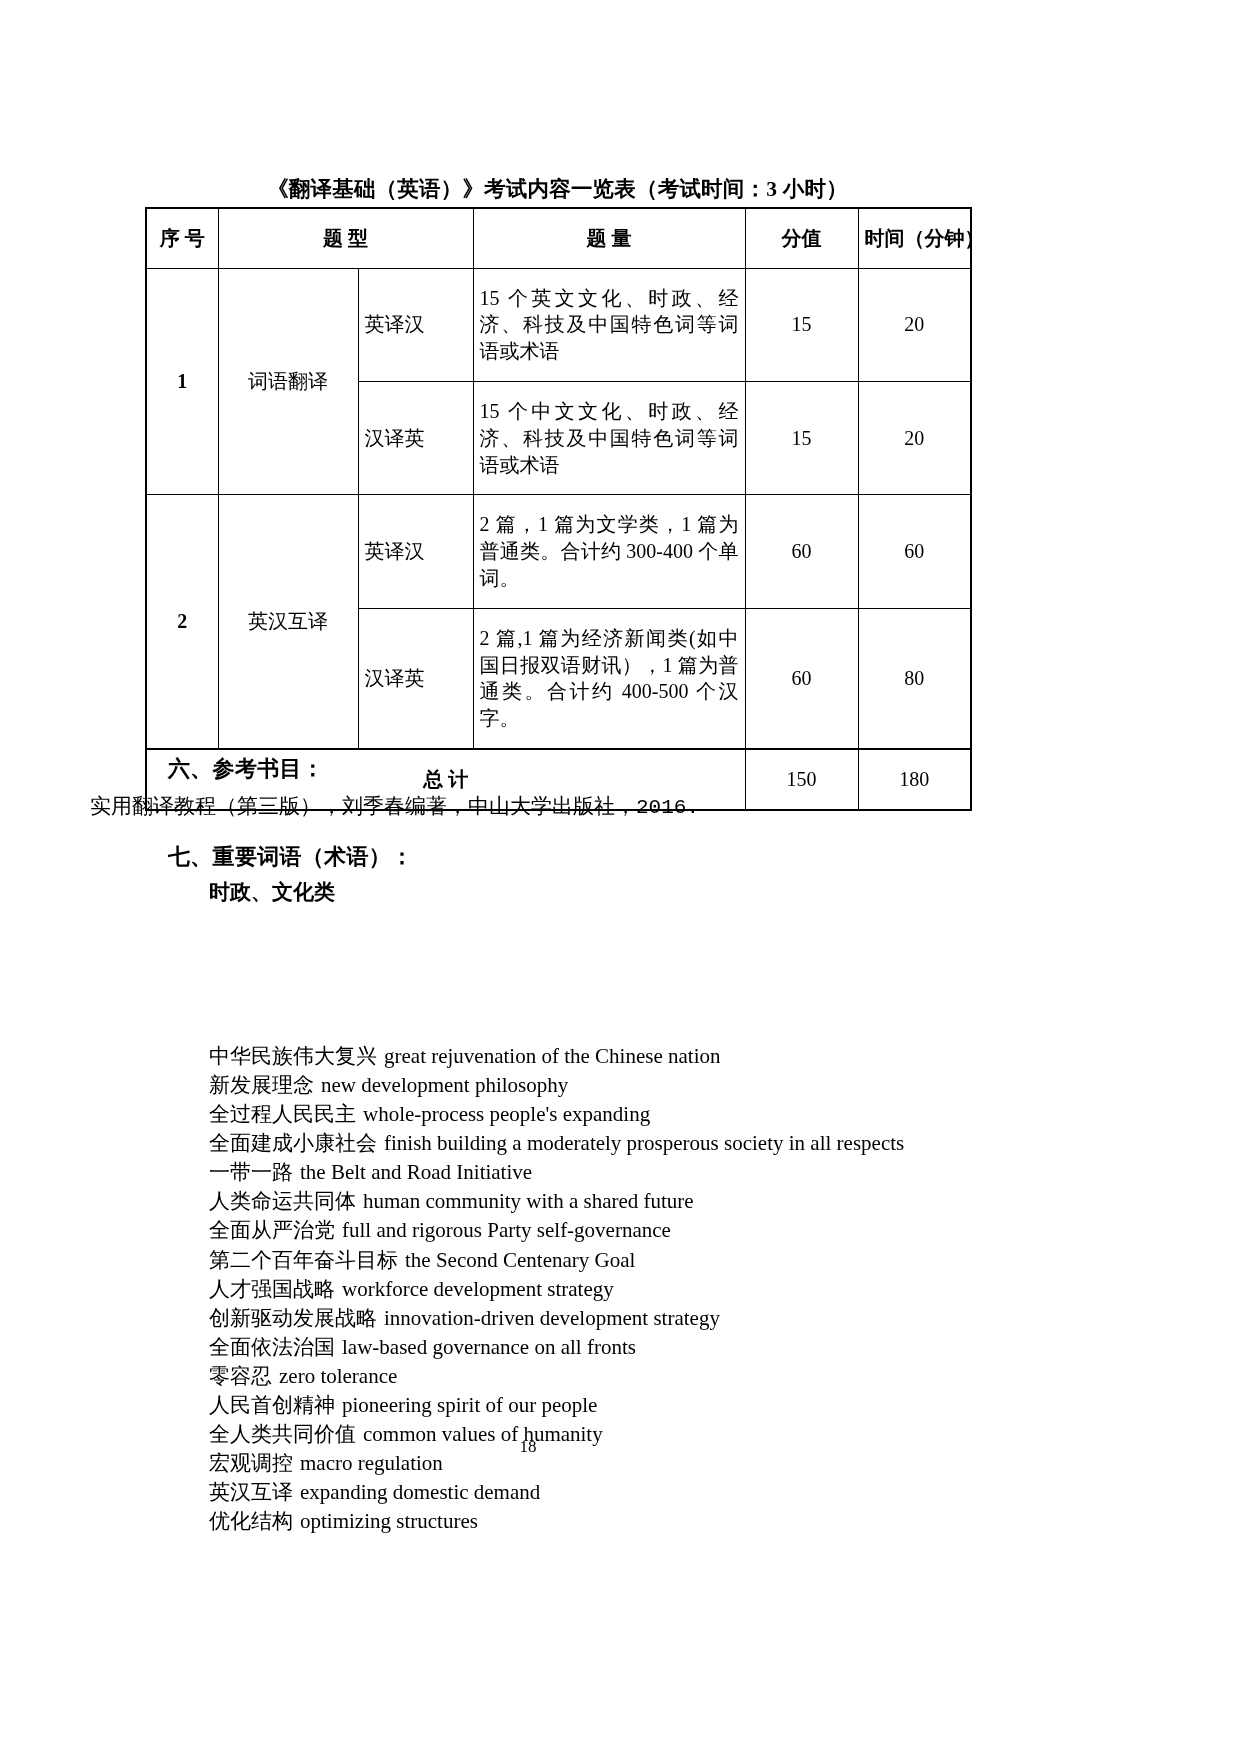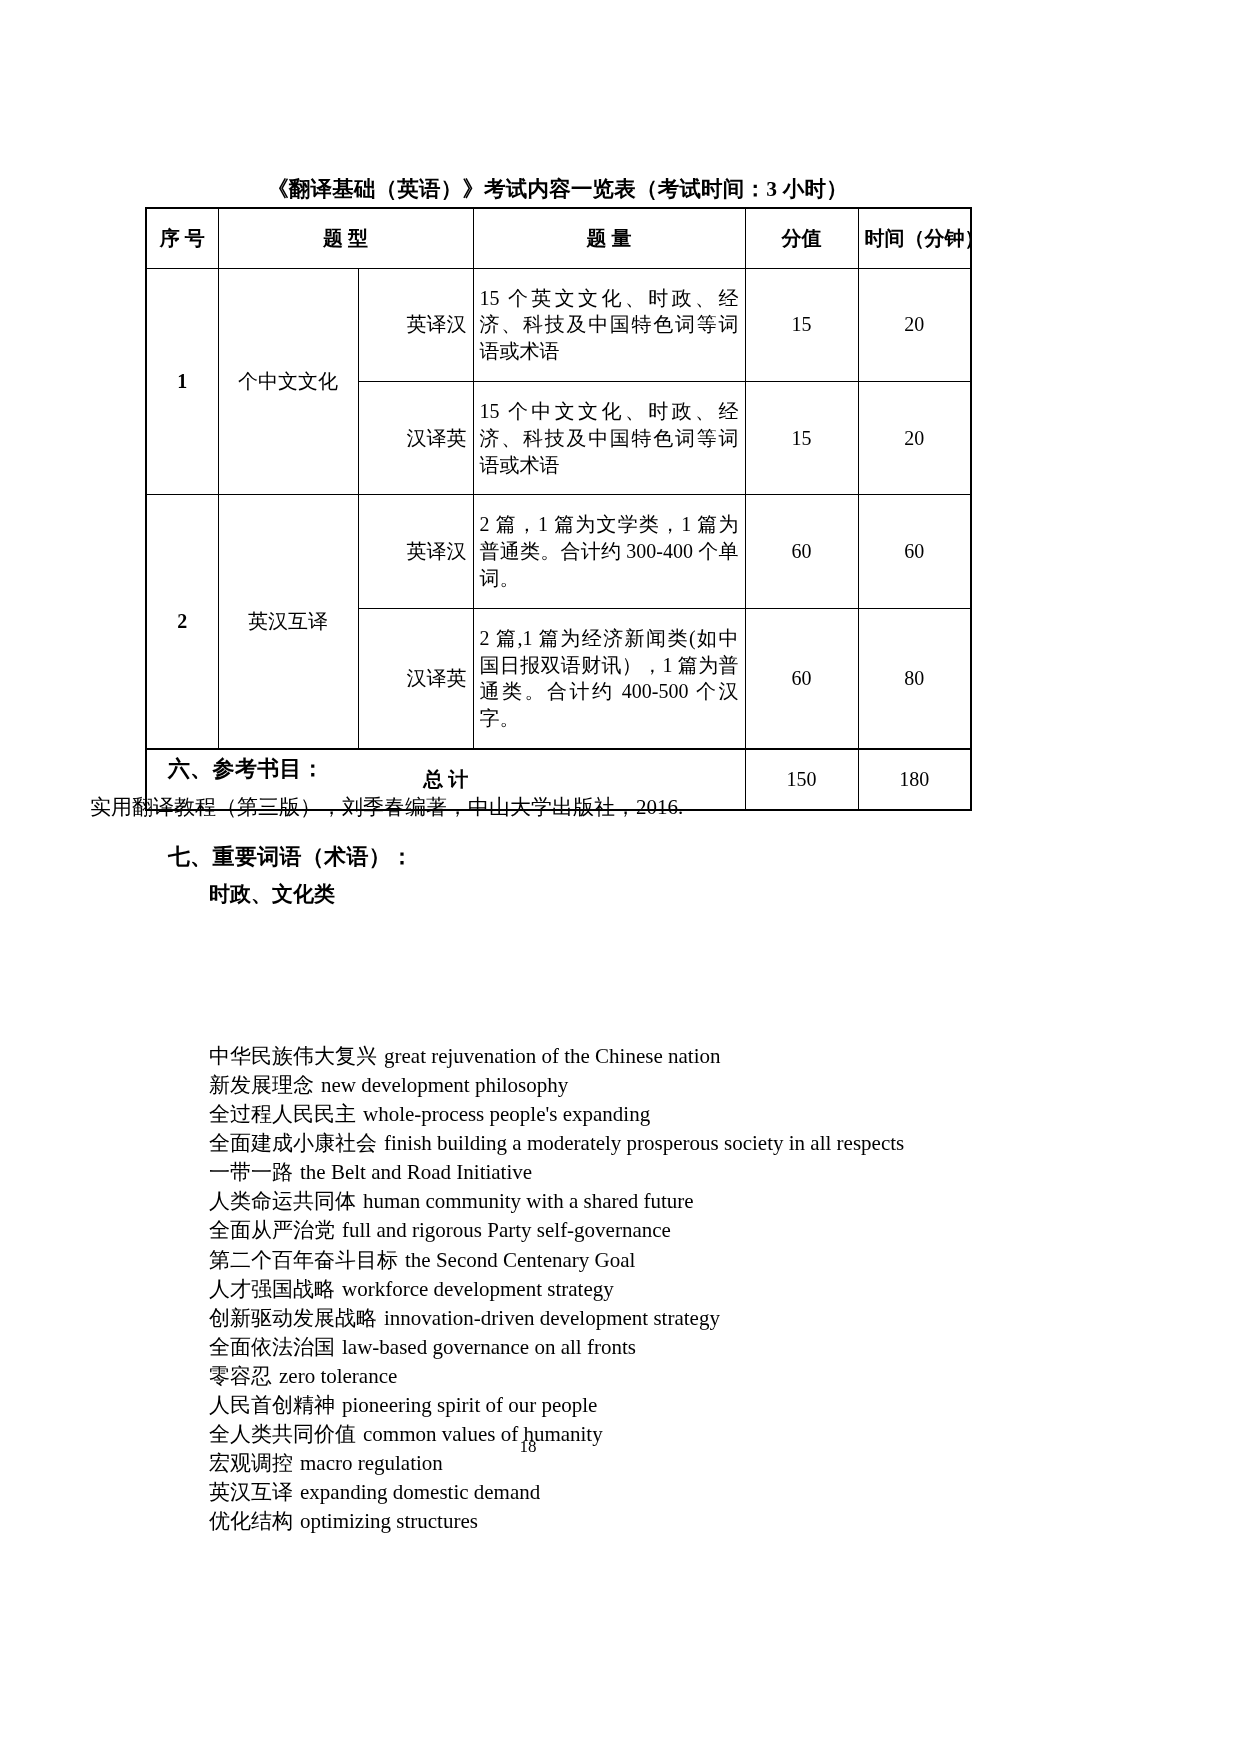--- a/index.html
+++ b/index.html
@@ -62,39 +62,40 @@
 
   .hdr td {
     text-align: center;
     font-weight: bold;
     font-size: 21px;
     padding: 7px 4px;
     white-space: nowrap;
   }
   .c-idx   { width: 72px;  text-align: center; }
   .c-type  { width: 140px; text-align: center; }
-  .c-dir   { width: 115px; text-align: right; }
+  .c-dir   { width: 115px; text-align: left; }
   .c-qty   { width: 272px; text-align: left; }
   .c-score { width: 113px; text-align: center; }
   .c-time  { width: 113px; text-align: center; }
 
   .num-big { font-weight: bold; font-size: 21px; }
   .qty-text { text-align: justify; text-justify: inter-ideograph; }
   .total-label {
     text-align: center;
     font-weight: bold;
     font-size: 21px;
     padding: 8px 4px;
   }
 
   
   .section {
     position: absolute;
     left: 0;
     width: 1240px;
+    font-family: Liberation Mono, monospace;
   }
   .sec-head {
     font-weight: bold;
     font-size: 22px;
     margin-left: 168px;
     letter-spacing: 0.3px;
     white-space: nowrap;
   }
   .sec-line {
     font-size: 21px;
@@ -168,21 +169,21 @@
         <tr class="hdr">
           <td class="outer-l">序  号</td>
           <td colspan="2">题    型</td>
           <td>题    量</td>
           <td>分值</td>
           <td class="outer-r">时间（分钟）</td>
         </tr>
 
         <tr>
           <td class="c-idx outer-l num-big" rowspan="2">1</td>
-          <td class="c-type" rowspan="2">个中文文化</td>
+          <td class="c-type" rowspan="2">词语翻译</td>
           <td class="c-dir">英译汉</td>
           <td class="c-qty qty-text">15 个英文文化、时政、经济、科技及中国特色词等词语或术语</td>
           <td class="c-score">15</td>
           <td class="c-time outer-r">20</td>
         </tr>
 
         <tr>
           <td class="c-dir">汉译英</td>
           <td class="c-qty qty-text">15 个中文文化、时政、经济、科技及中国特色词等词语或术语</td>
           <td class="c-score">15</td>

